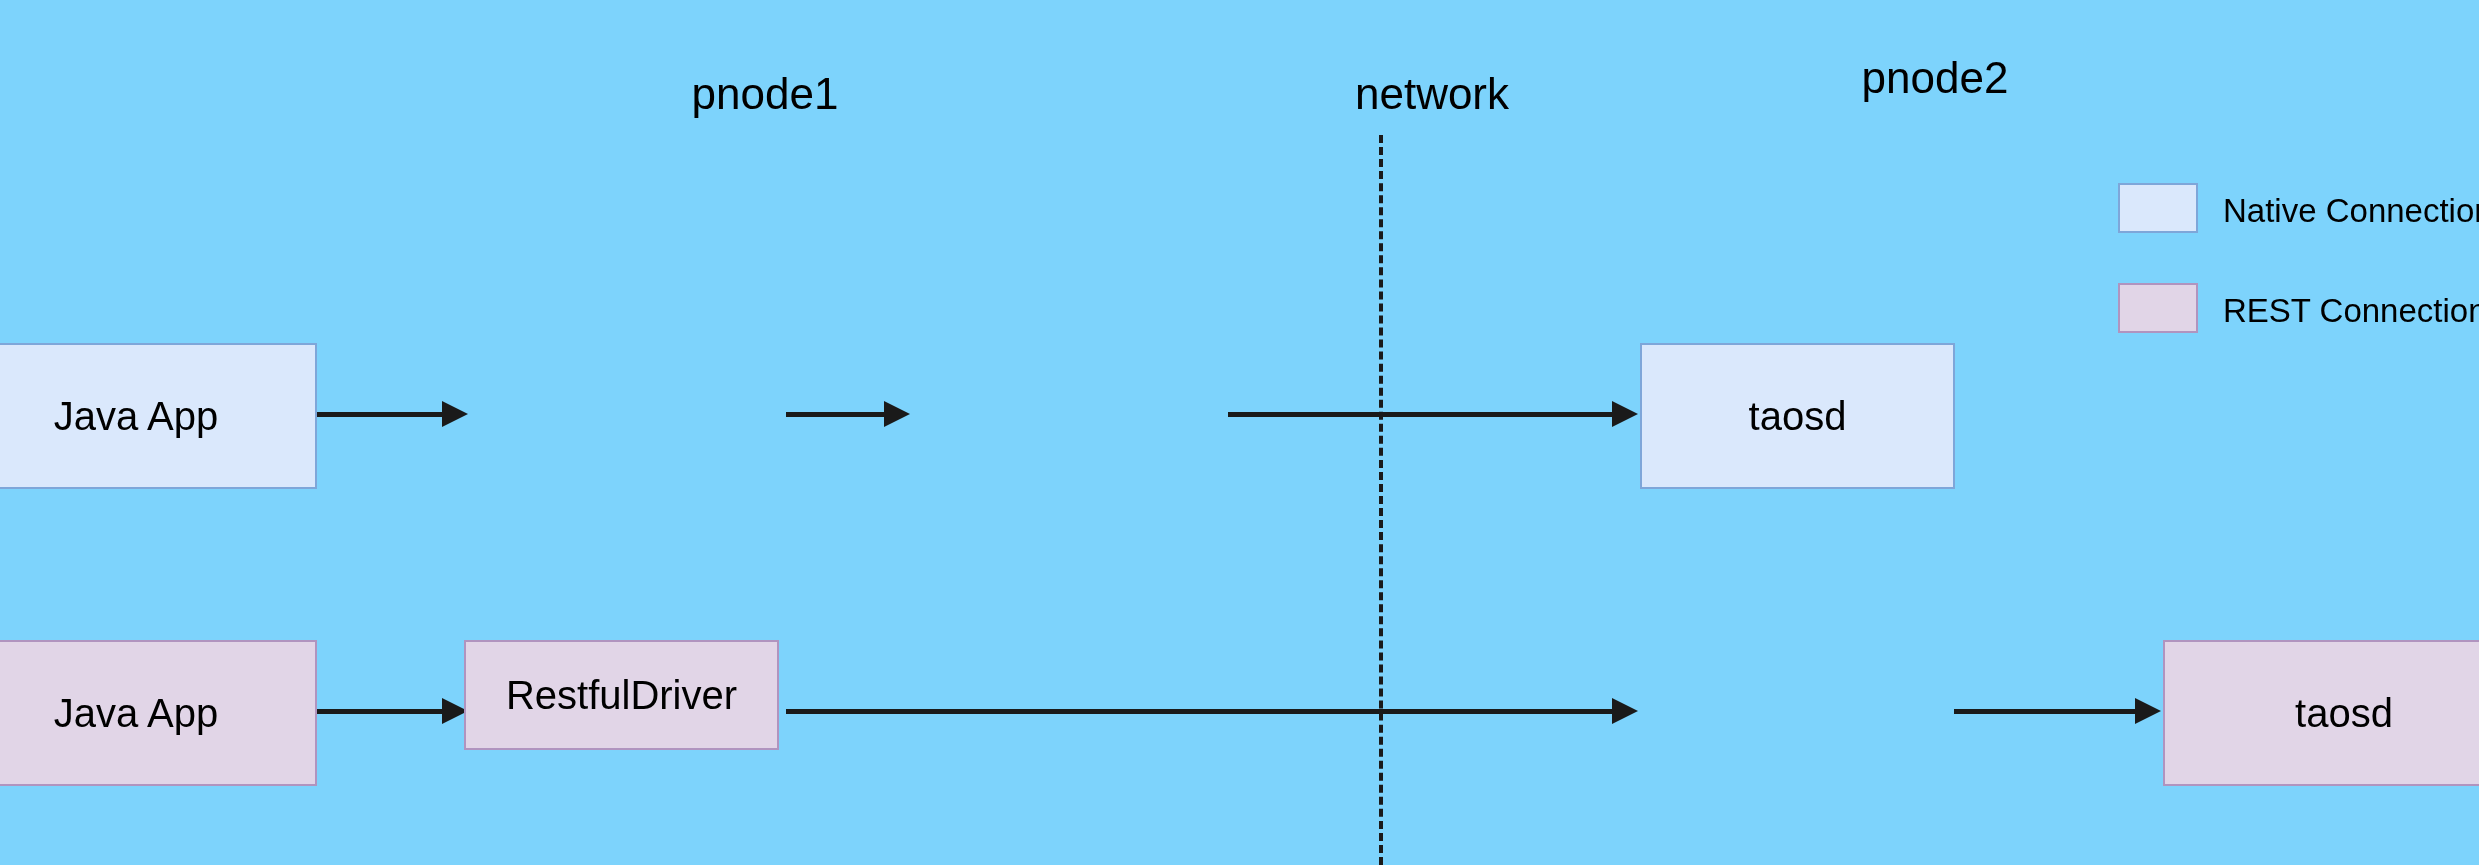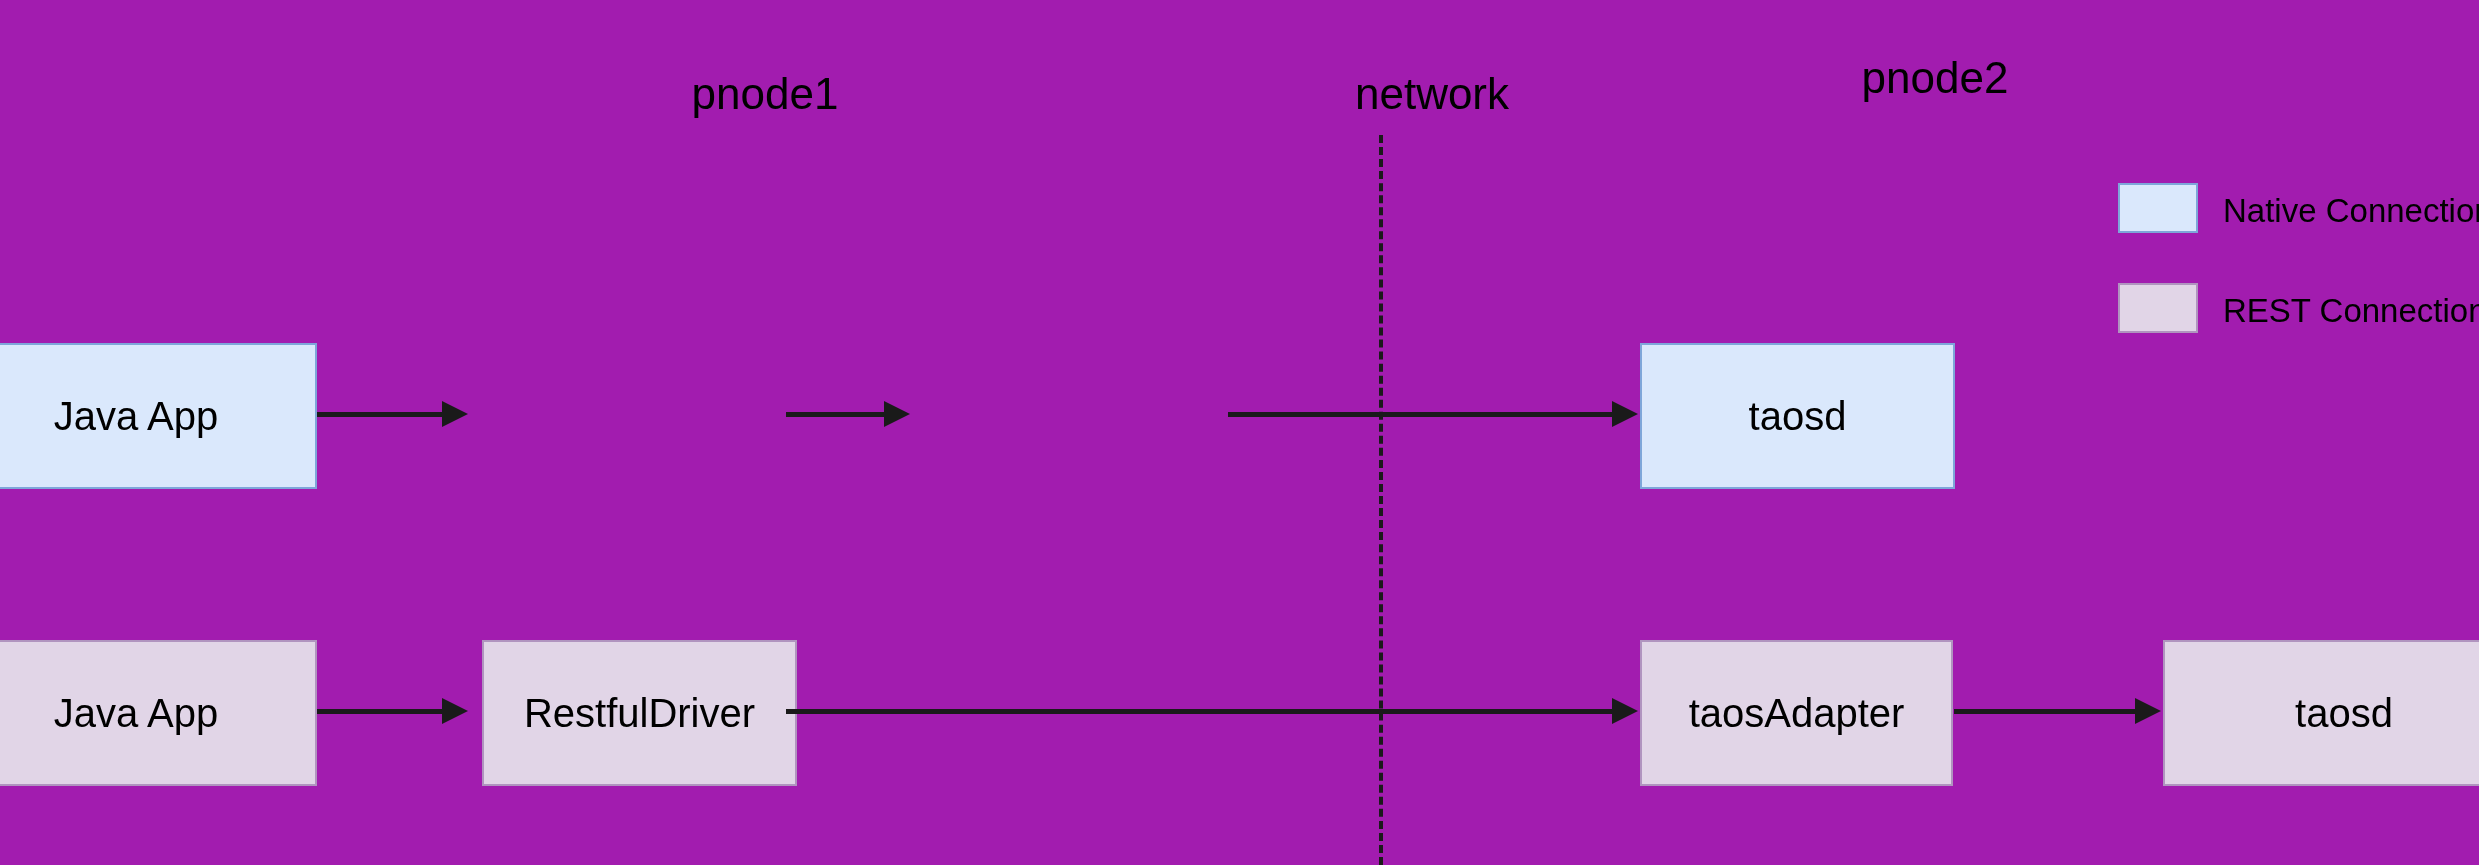--- a/index.html
+++ b/index.html
@@ -4,21 +4,21 @@
 <style>
   html, body {
     margin: 0;
     padding: 0;
     background: #ffffff;
   }
   #canvas {
     position: relative;
     width: 2479px;
     height: 865px;
-    background: #a21caf;
+    background: #7dd3fc;
     font-family: "Liberation Sans", sans-serif;
     overflow: hidden;
   }
   .col-label {
     position: absolute;
     font-size: 44px;
     color: #000000;
     white-space: nowrap;
     transform: translateX(-50%);
     text-align: center;
@@ -105,26 +105,25 @@
   <div class="edge" style="left:1228px; top:412px; width:384px;"></div>
   <div class="arrowhead" style="left:1612px; top:401px;"></div>
 
   <div class="node native" style="left:1640px; top:343px; width:315px; height:146px;">taosd</div>
 
   <div class="node rest" style="left:-45px; top:640px; width:362px; height:146px;">Java App</div>
 
   <div class="edge" style="left:317px; top:709px; width:125px;"></div>
   <div class="arrowhead" style="left:442px; top:698px;"></div>
 
-  <div class="node rest" style="left:482px; top:640px; width:315px; height:146px;">RestfulDriver</div>
+  <div class="node rest" style="left:464px; top:640px; width:315px; height:110px;">RestfulDriver</div>
 
   <div class="edge" style="left:786px; top:709px; width:826px;"></div>
   <div class="arrowhead" style="left:1612px; top:698px;"></div>
 
-  <div class="node rest" style="left:1640px; top:640px; width:313px; height:146px;">taosAdapter</div>
 
   <div class="edge" style="left:1954px; top:709px; width:181px;"></div>
   <div class="arrowhead" style="left:2135px; top:698px;"></div>
 
   <div class="node rest" style="left:2163px; top:640px; width:362px; height:146px;">taosd</div>
 
   <div class="legend-swatch native" style="left:2118px; top:183px;"></div>
   <div class="legend-label" style="left:2223px; top:194px;">Native Connection</div>
 
   <div class="legend-swatch rest" style="left:2118px; top:283px;"></div>

